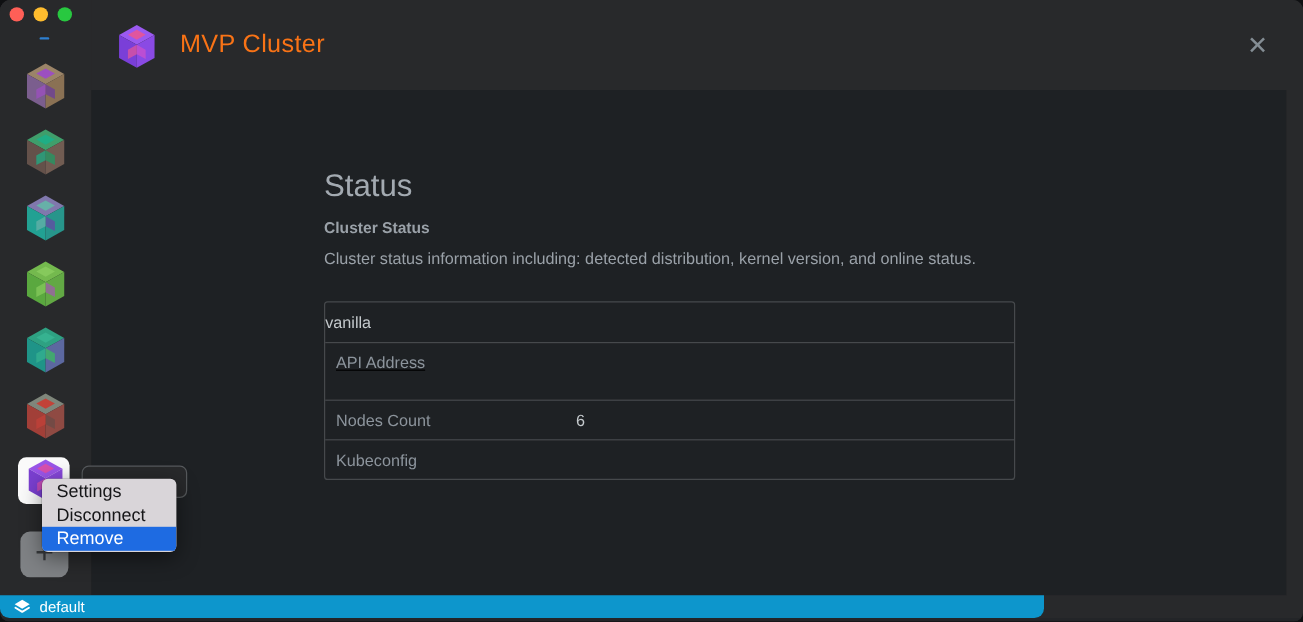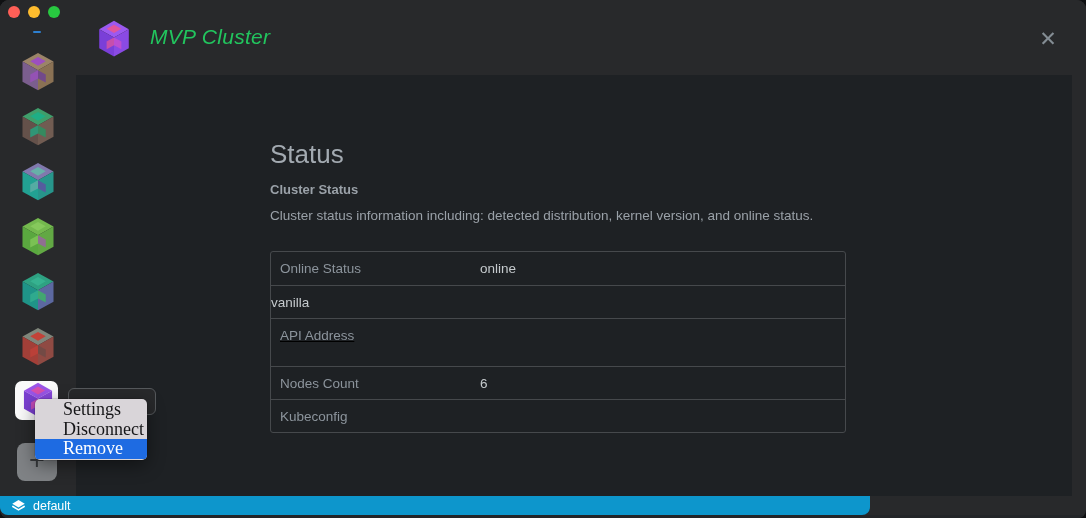--- a/index.html
+++ b/index.html
@@ -7,21 +7,21 @@
   .window { position:relative; width:1086px; height:518px; background:#28292b; border-radius:9px 9px 8px 8px; overflow:hidden; }
 
   
   .traffic { position:absolute; top:6px; left:8px; display:flex; gap:8px; z-index:20; }
   .tl { width:12px; height:12px; border-radius:50%; }
 
   
   .header { position:absolute; top:0; left:0; width:1086px; height:75px; background:#28292b; z-index:6; }
   .header-icon { position:absolute; left:96px; top:20px; width:36px; height:40px; }
   .header-icon svg { width:36px; height:40px; display:block; }
-  .header-title { position:absolute; left:150px; top:25px; font-size:21px; color:#22c55e; letter-spacing:.3px;font-style:italic; }
+  .header-title { position:absolute; left:150px; top:25px; font-size:21px; color:#f97316; letter-spacing:.3px; }
   .close-btn { position:absolute; right:24px; top:25px; width:28px; height:28px; color:#848d94; font-size:21px; line-height:28px; text-align:center; cursor:pointer; }
 
   
   .sidebar { position:absolute; top:0; left:0; width:76px; height:496px; background:#28292b; z-index:7; }
   .scroll-dash { position:absolute; left:33px; top:31px; width:8px; height:2px; border-radius:1px; background:#2d7fd0; }
   .cluster { position:absolute; left:18px; width:40px; height:42px; cursor:pointer; }
   .cluster svg { width:38px; height:42px; display:block; margin:0 auto; }
   .cluster-sel-bg { position:absolute; left:15px; top:381px; width:43px; height:39px; background:#fafafa; border-radius:7px; z-index:1; }
   .cluster.selected { left:18px; top:382px; z-index:2; }
   .cluster.selected svg { width:36px; height:38px; }
@@ -37,21 +37,21 @@
   .trow:first-child { border-top:none; }
   .trow.tall { min-height:48px;text-decoration:underline; }
   .tlabel { width:209px; padding:9px 0 0 9px; font-size:13.5px; color:#8c949c; }
   .tvalue { flex:1; padding:9px 0 0 0; font-size:13.5px; color:#c5cacd; }
 
   
   .tooltip-box { position:absolute; left:68px; top:388px; width:88px; height:27px; background:#28292b; border:1px solid #56595c; border-radius:6px; z-index:8; }
 
   
   .context-menu { position:absolute; left:35px; top:399px; width:112px; background:#d9d5d9; border-radius:5px; box-shadow:0 5px 18px rgba(0,0,0,.45), 0 0 0 0.5px rgba(0,0,0,.2); z-index:10; overflow:hidden; padding:1px 0; }
-  .menu-item { height:19.5px; line-height:19.5px; padding:0 28px; font-size:18px; color:#161618; cursor:pointer;font-family:Liberation Serif, serif; }
+  .menu-item { height:19.5px; line-height:19.5px; padding:0 12px; font-size:15px; color:#161618; cursor:pointer; }
   .menu-item.highlighted { background:var(--accent,#1e6be2); color:#ffffff; }
 
   
   .statusbar { position:absolute; left:0; top:496px; width:870px; height:19px; background:var(--statusbar,#0d96cc); border-radius:0 0 8px 8px; display:flex; align-items:center; z-index:12; }
   .sb-icon { margin-left:11px; width:15px; height:15px; display:block; }
   .sb-label { margin-left:7px; font-size:12.5px; color:#ffffff; }
   .bottom-strip { position:absolute; left:0; top:515px; width:1086px; height:3px; background:#232528; z-index:11; }
 </style>
 </head>
 <body>
@@ -156,24 +156,20 @@
       </div>
     <div class="add-btn">+</div>
   </div>
 
   <div class="main">
     <div class="page-title">Status</div>
     <div class="section-title">Cluster Status</div>
     <div class="section-desc">Cluster status information including: detected distribution, kernel version, and online status.</div>
     <div class="status-table" id="status-table">
         <div class="trow">
-          <div class="tlabel">Online Status</div>
-          <div class="tvalue">online</div>
-        </div>
-        <div class="trow">
           <div class="tvalue">vanilla</div>
         </div>
         <div class="trow tall">
           <div class="tlabel">API Address</div>
           <div class="tvalue"></div>
         </div>
         <div class="trow">
           <div class="tlabel">Nodes Count</div>
           <div class="tvalue">6</div>
         </div>

